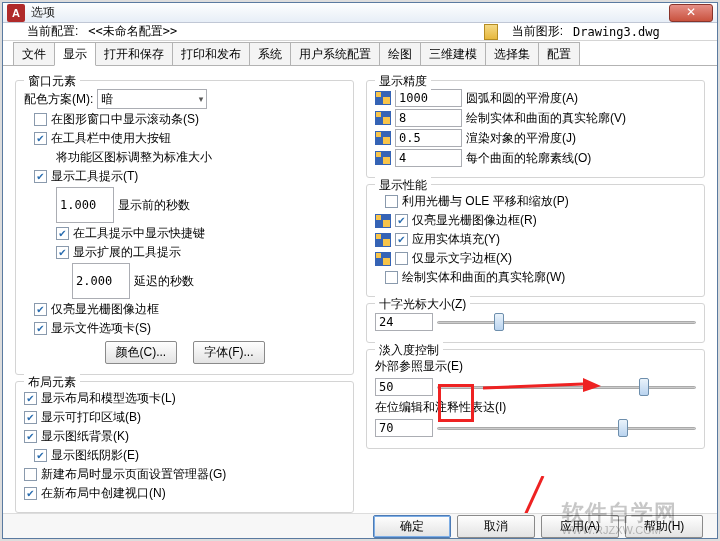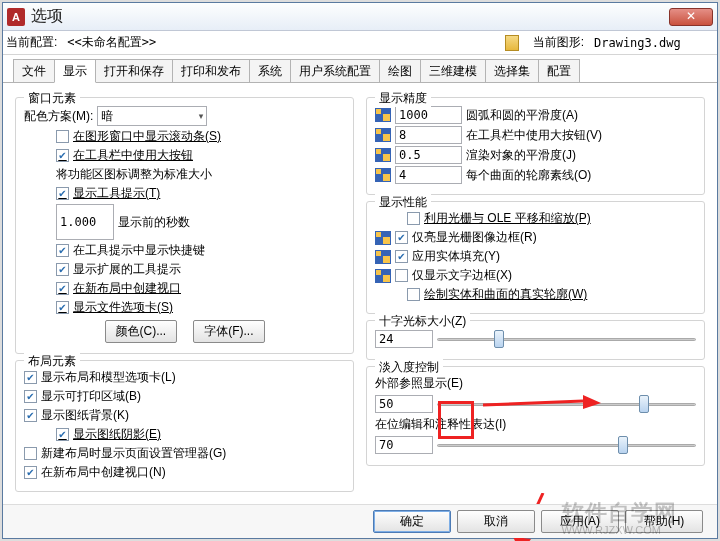--- a/index.html
+++ b/index.html
@@ -1,34 +1,34 @@
 <!DOCTYPE html>
 <html><head>
 <meta charset="utf-8">
 <style>
 * { box-sizing: border-box; margin: 0; padding: 0; font-family: "Microsoft YaHei", SimSun, sans-serif; font-size: 12px; }
 body { background: #ddd; width: 720px; height: 541px; overflow: hidden; }
 .window { width: 716px; height: 537px; background: #fff; border: 1px solid #5a7aa0; margin: 2px; display: flex; flex-direction: column; }
 .titlebar { height: 28px; background: linear-gradient(#fdfefe, #e7eef7); display: flex; align-items: center; padding: 0 4px; border-bottom: 1px solid #c0c7d5; }
 .app-icon { width: 18px; height: 18px; background: #b02a2a; color: #fff; font-weight: bold; text-align: center; line-height: 18px; font-size: 11px; border-radius: 2px; margin-right: 6px; }
-.title { flex: 1; font-size: 16px; color: #222; }
+.title { flex: 1; font-size: 12px; color: #222; }
 .close-btn { width: 44px; height: 18px; background: linear-gradient(#e58f86, #c9523e); border: 1px solid #88332a; border-radius: 3px; color: #fff; text-align: center; line-height: 15px; font-size: 12px; cursor: pointer; }
-.info-row { height: 24px; display: flex; align-items: center; padding: 0 3px; gap: 10px; border-bottom: 1px solid #d5d5d5; justify-content: center; }
+.info-row { height: 24px; display: flex; align-items: center; padding: 0 24px; gap: 10px; border-bottom: 1px solid #d5d5d5; justify-content: center; }
 .info-label { color: #000; }
 .info-val { font-family: SimSun, monospace; }
 .doc-icon { width: 14px; height: 16px; background: linear-gradient(#f5d984,#e7b83d); display: inline-block; vertical-align: middle; margin-right: 4px; border: 1px solid #b58c22; }
 .tab-strip { display: flex; padding-left: 10px; height: 28px; border-bottom: 1px solid #b3b3b3; align-items: flex-end; }
 .tab { padding: 3px 8px 2px; border: 1px solid #b3b3b3; border-bottom: none; background: #f4f4f4; margin-right: -1px; cursor: pointer; font-size: 12px; }
 .tab.active { background: #fff; border-bottom: 1px solid #fff; position: relative; top: 1px; }
 .body-area { flex: 1; padding: 8px 12px 0 12px; display: flex; gap: 12px; }
 .col { flex: 1; display: flex; flex-direction: column; }
 .group { border: 1px solid #d4d4d4; border-radius: 3px; padding: 6px 8px 8px 8px; position: relative; margin-top: 6px; }
 .group-title { position: absolute; top: -8px; left: 8px; background: #fff; padding: 0 4px; font-size: 12px; }
 .row { display: flex; align-items: center; gap: 4px; margin: 2px 0; }
-.indent1 { margin-left: 32px; text-decoration: underline; }
+.indent1 { margin-left: 10px; }
 .indent2 { margin-left: 32px; }
 .indent3 { margin-left: 48px; }
 .cb { width: 13px; height: 13px; border: 1px solid #8a9aad; background: #fff; display: inline-flex; align-items: center; justify-content: center; font-size: 10px; color: #2a6db0; cursor: pointer; }
 .cb.checked::after { content: "✔"; font-size: 10px; line-height: 10px; }
 .num-input { width: 58px; height: 36px; border: 1px solid #abadb3; padding: 0 3px; font-size: 12px; font-family: monospace; }
 .btn { padding: 2px 10px; border: 1px solid #8a8a8a; background: linear-gradient(#fefefe,#e3e3e3); cursor: pointer; font-size: 12px; border-radius: 2px; }
 .select { width: 110px; height: 20px; border: 1px solid #abadb3; padding: 0 3px; display: flex; align-items: center; justify-content: space-between; background: #fff; cursor: pointer; }
 .select .arrow { font-size: 9px; color: #555; }
 .prop-icon { width: 16px; height: 14px; background: #3563b5; display: inline-block; position: relative; }
 .prop-icon::before { content:""; position:absolute; top:1px; left:1px; width:5px; height:5px; background:#f7c44a; }
@@ -110,23 +110,27 @@
             <span class="label">显示前的秒数</span>
           </div>
         <div class="row indent2">
             <span class="cb checked"></span>
             <span class="label">在工具提示中显示快捷键</span>
           </div>
         <div class="row indent2">
             <span class="cb checked"></span>
             <span class="label">显示扩展的工具提示</span>
           </div>
-        <div class="row indent1">
-            <span class="cb checked"></span>
-            <span class="label">在新布局中创建视口</span>
+        <div class="row indent3">
+            <input class="num-input" value="2.000" style="">
+            <span class="label">延迟的秒数</span>
+          </div>
+        <div class="row indent1">
+            <span class="cb checked"></span>
+            <span class="label">仅亮显光栅图像边框</span>
           </div>
         <div class="row indent1">
             <span class="cb checked"></span>
             <span class="label">显示文件选项卡(S)</span>
           </div>
         <div class="row" style="justify-content:center; gap:16px; margin-top:4px;">
           <button class="btn">颜色(C)...</button>
           <button class="btn">字体(F)...</button>
         </div>
       </div>
@@ -164,21 +168,21 @@
       <div class="group">
         <div class="group-title">显示精度</div>
         <div class="row">
             <span class="prop-icon"></span>
             <input class="text-input" value="1000" style="">
             <span class="label">圆弧和圆的平滑度(A)</span>
           </div>
         <div class="row">
             <span class="prop-icon"></span>
             <input class="text-input" value="8" style="">
-            <span class="label">在工具栏中使用大按钮(V)</span>
+            <span class="label">绘制实体和曲面的真实轮廓(V)</span>
           </div>
         <div class="row">
             <span class="prop-icon"></span>
             <input class="text-input" value="0.5" style="">
             <span class="label">渲染对象的平滑度(J)</span>
           </div>
         <div class="row">
             <span class="prop-icon"></span>
             <input class="text-input" value="4" style="">
             <span class="label">每个曲面的轮廓素线(O)</span>

